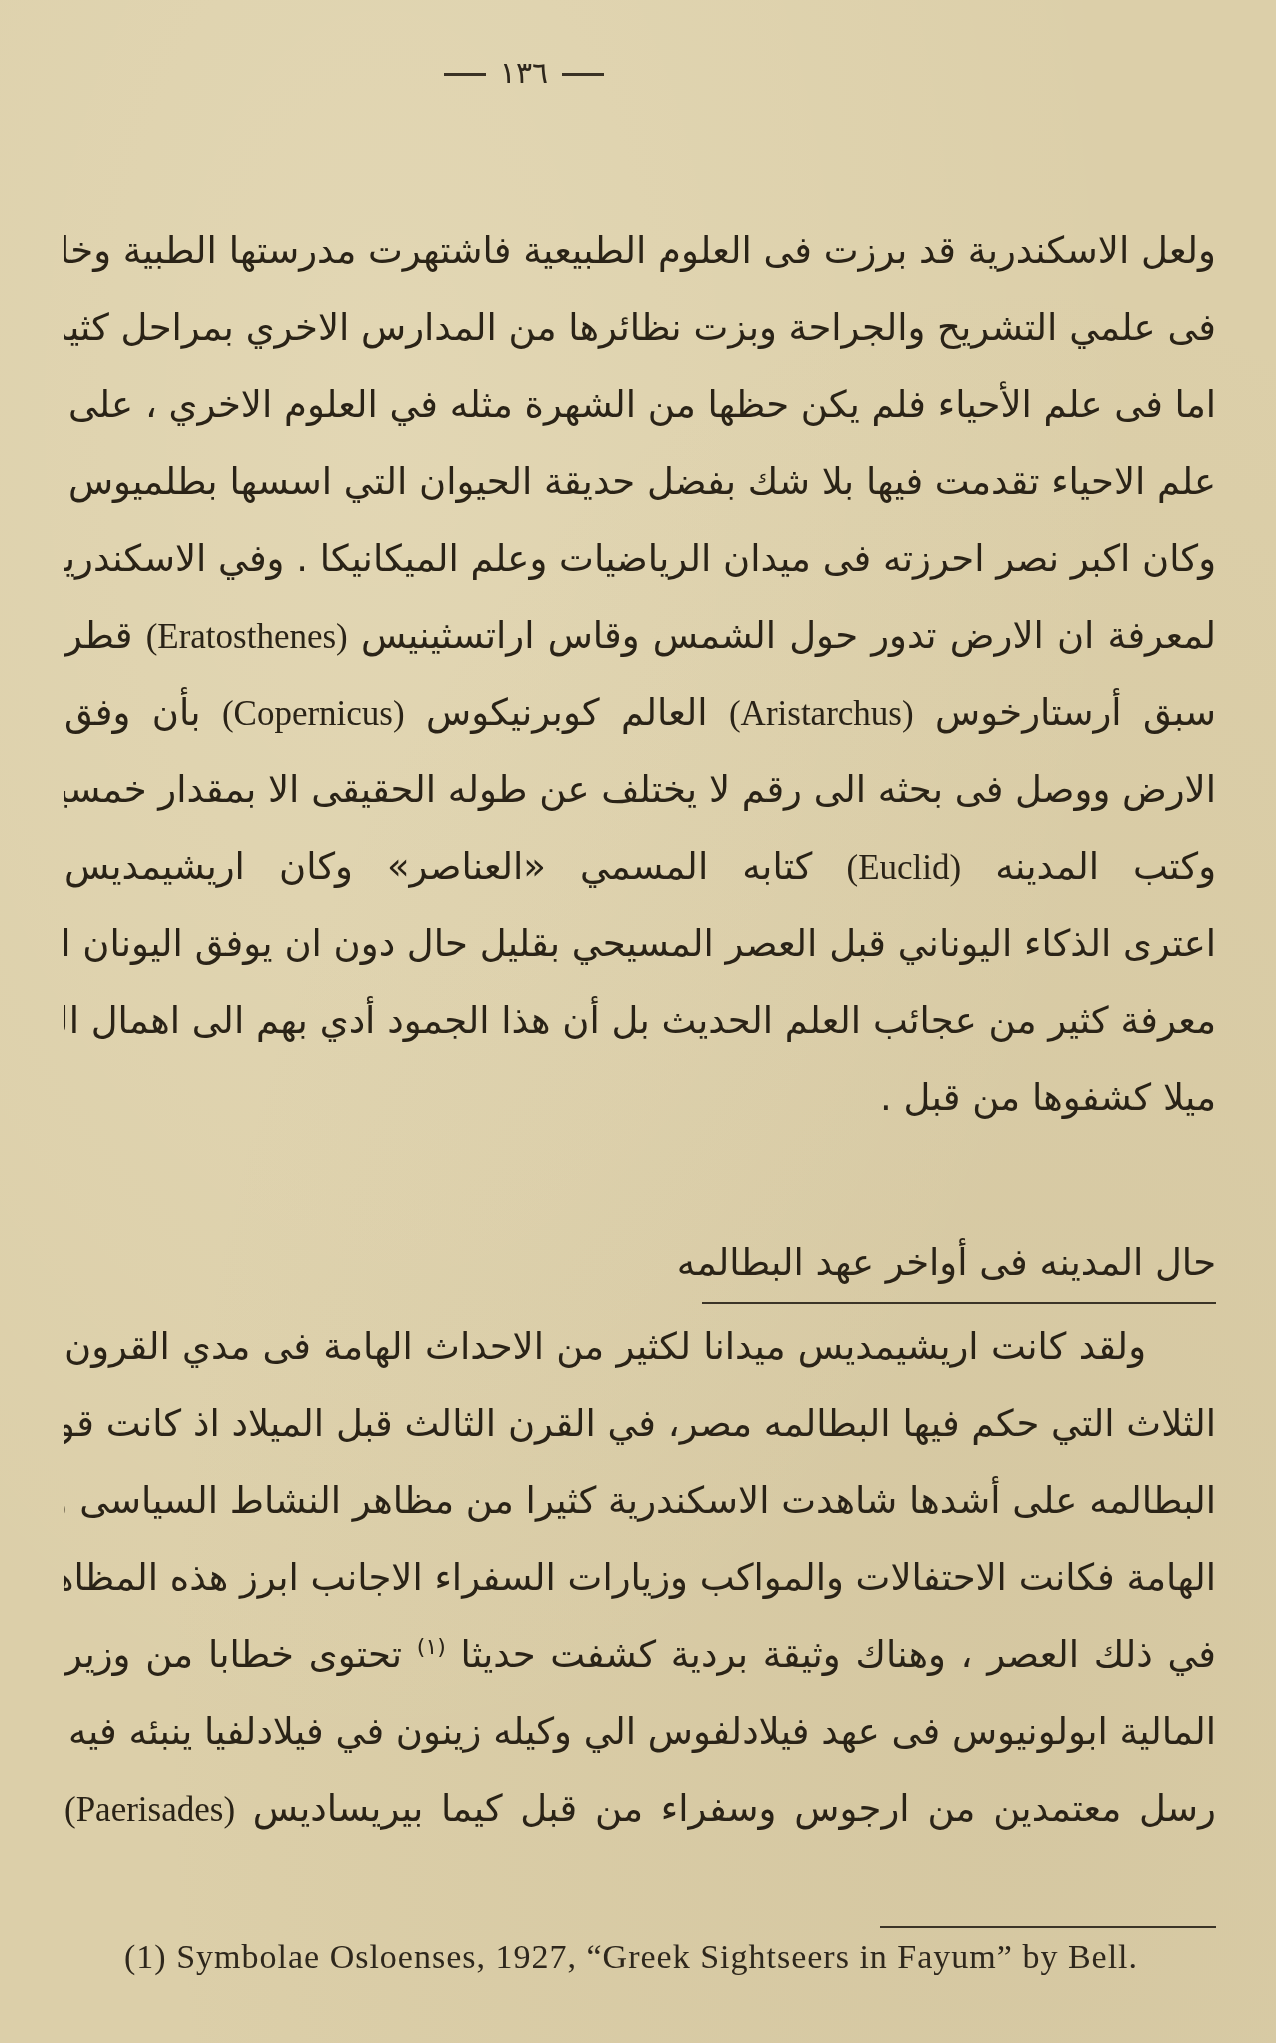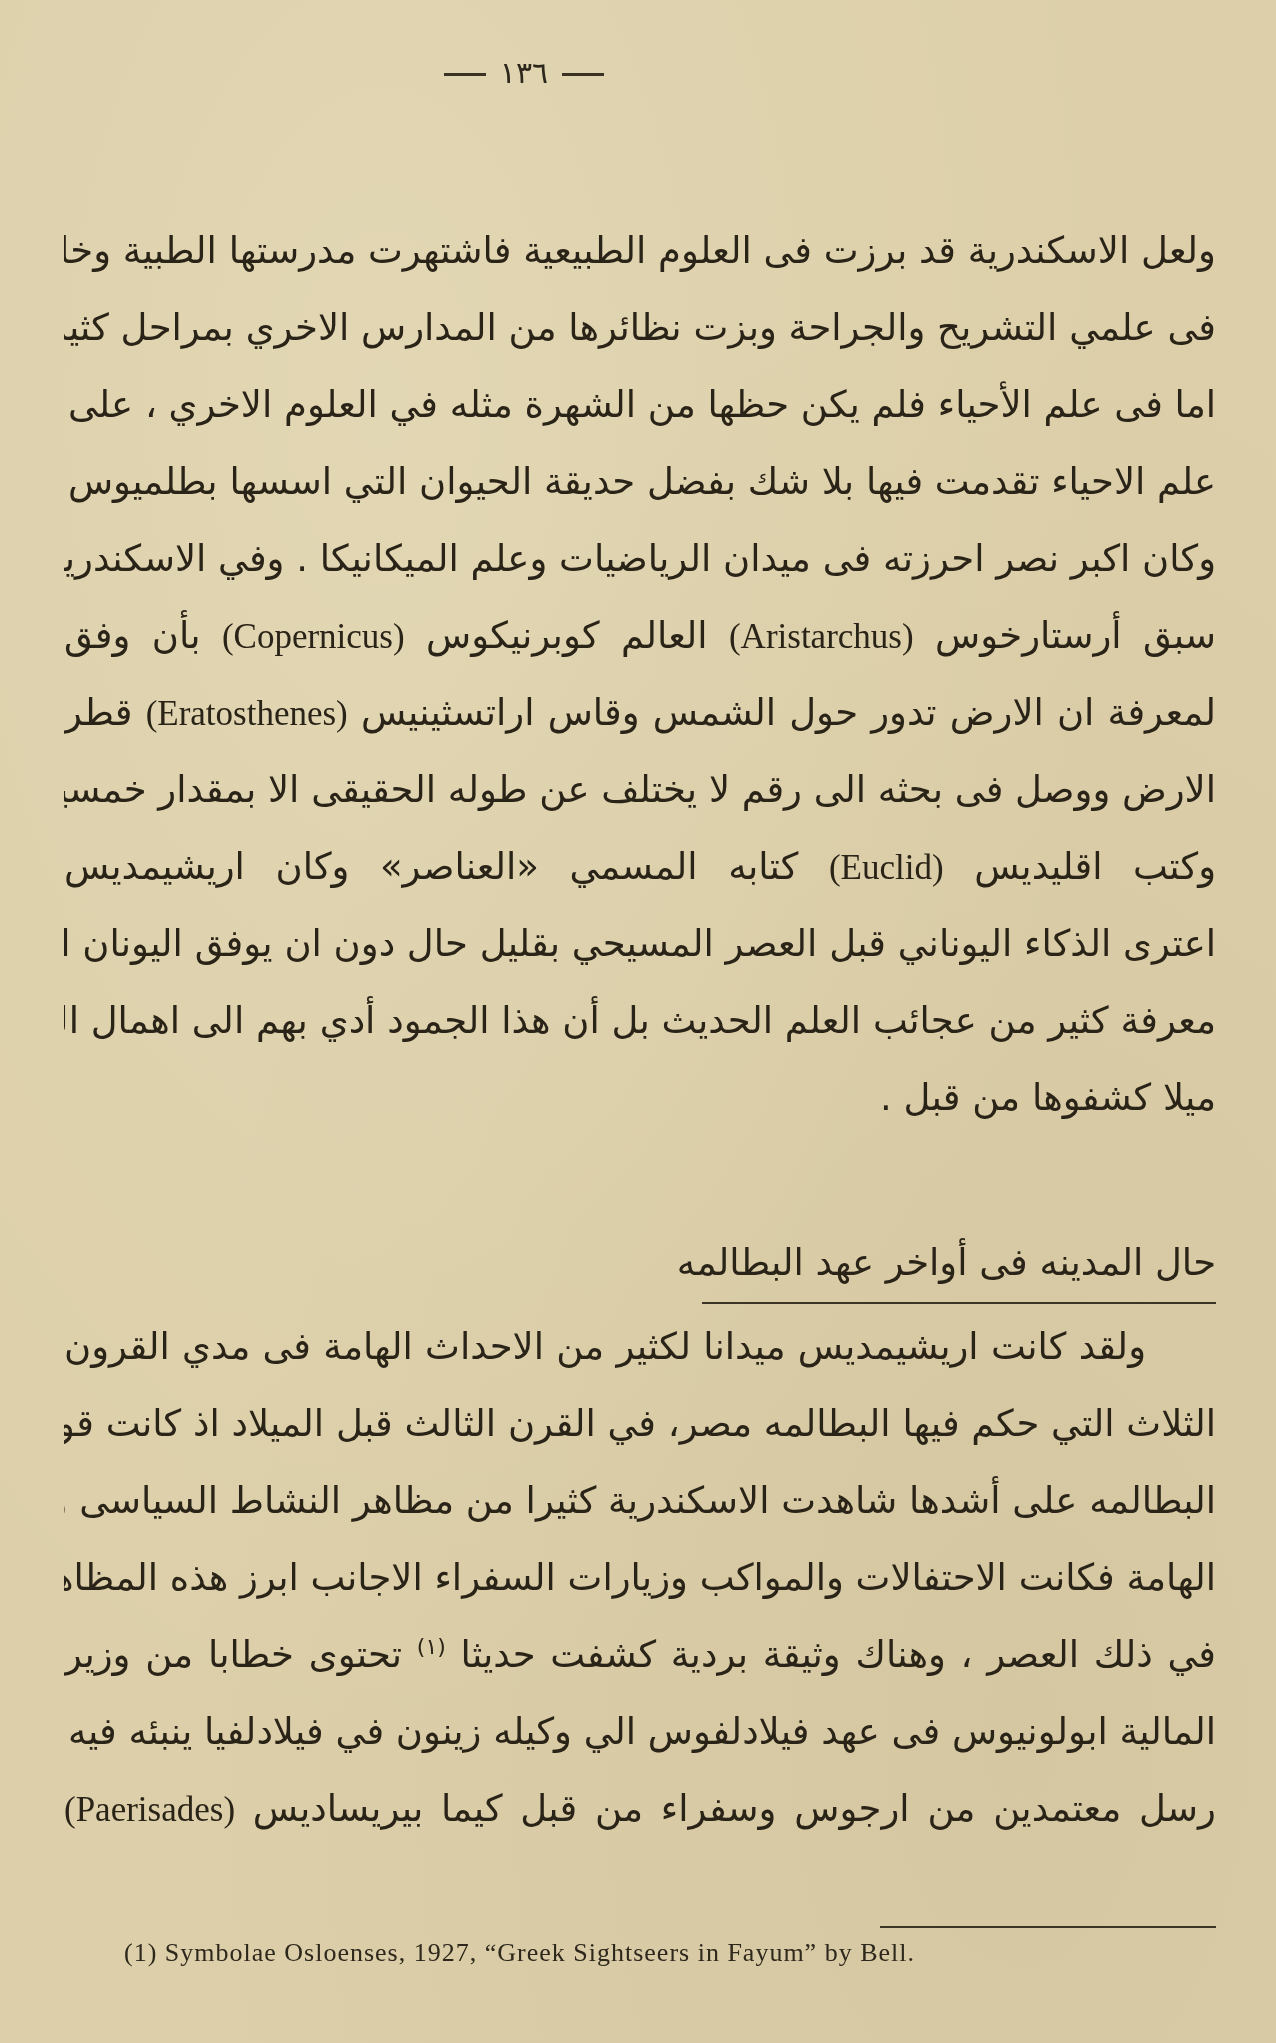--- a/index.html
+++ b/index.html
@@ -89,21 +89,21 @@
       left: 880px;
       width: 336px;
       height: 2px;
       background: #3b3427;
     }
     .footnote {
       position: absolute;
       left: 124px;
       top: 1938px;
       font-family: "Liberation Serif", serif;
-      font-size: 26px;
+      font-size: 34px;
       letter-spacing: 1px;
       color: #2e271c;
       white-space: nowrap;
     }
     .sup {
       font-size: 22px;
       vertical-align: super;
       line-height: 0;
     }
   </style>
@@ -116,34 +116,34 @@
     <span class="dash"></span><span>١٣٦</span><span class="dash"></span>
   </div>
 
   <div class="body-text" style="top:212px;">
     <div class="line">ولعل الاسكندرية قد برزت فى العلوم الطبيعية فاشتهرت مدرستها الطبية وخاصة</div>
     <div class="line">فى علمي التشريح والجراحة وبزت نظائرها من المدارس الاخري بمراحل كثيرة،</div>
     <div class="line">اما فى علم الأحياء فلم يكن حظها من الشهرة مثله في العلوم الاخري ، على أن دراسة</div>
     <div class="line">علم الاحياء تقدمت فيها بلا شك بفضل حديقة الحيوان التي اسسها بطلميوس فيلادلفوس،</div>
     <div class="line">وكان اكبر نصر احرزته فى ميدان الرياضيات وعلم الميكانيكا . وفي الاسكندرية</div>
     <div class="line">
+      <span>لمعرفة ان الارض تدور حول الشمس وقاس اراتسثينيس</span>
+      <span class="latin">(Eratosthenes)</span>
+      <span>قطر</span>
+    </div>
+    <div class="line">
       <span>سبق أرستارخوس</span>
       <span class="latin">(Aristarchus)</span>
       <span>العالم كوبرنيكوس</span>
       <span class="latin">(Copernicus)</span>
       <span>بأن وفق</span>
     </div>
-    <div class="line">
-      <span>لمعرفة ان الارض تدور حول الشمس وقاس اراتسثينيس</span>
-      <span class="latin">(Eratosthenes)</span>
-      <span>قطر</span>
-    </div>
     <div class="line">الارض ووصل فى بحثه الى رقم لا يختلف عن طوله الحقيقى الا بمقدار خمسين ميلا</div>
     <div class="line">
-      <span>وكتب اقليديس</span>
+      <span>وكتب المدينه</span>
       <span class="latin">(Euclid)</span>
       <span>كتابه المسمي «العناصر» وكان اريشيمديس</span>
     </div>
     <div class="line">اعترى الذكاء اليوناني قبل العصر المسيحي بقليل حال دون ان يوفق اليونان الى</div>
     <div class="line">معرفة كثير من عجائب العلم الحديث بل أن هذا الجمود أدي بهم الى اهمال العلوم</div>
     <div class="line last">ميلا كشفوها من قبل .</div>
   </div>
 
   <div class="body-text" style="top:1224px;">
     <div class="heading-line">حال المدينه فى أواخر عهد البطالمه</div>

